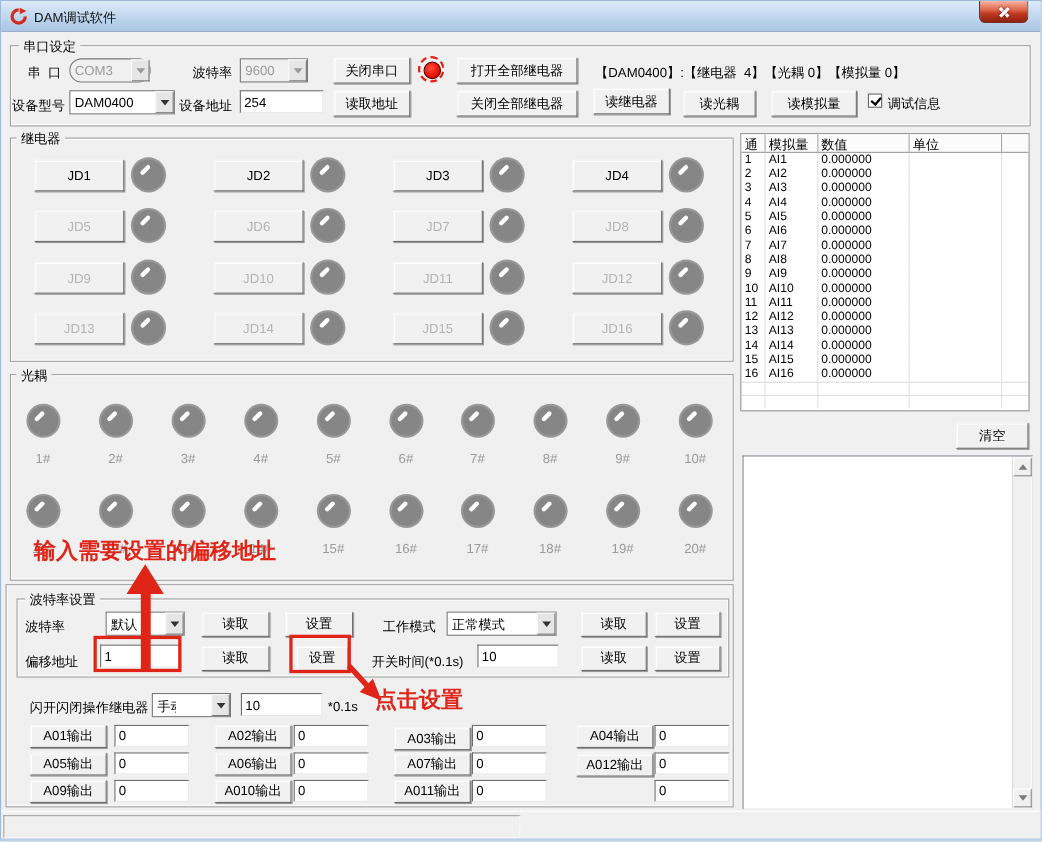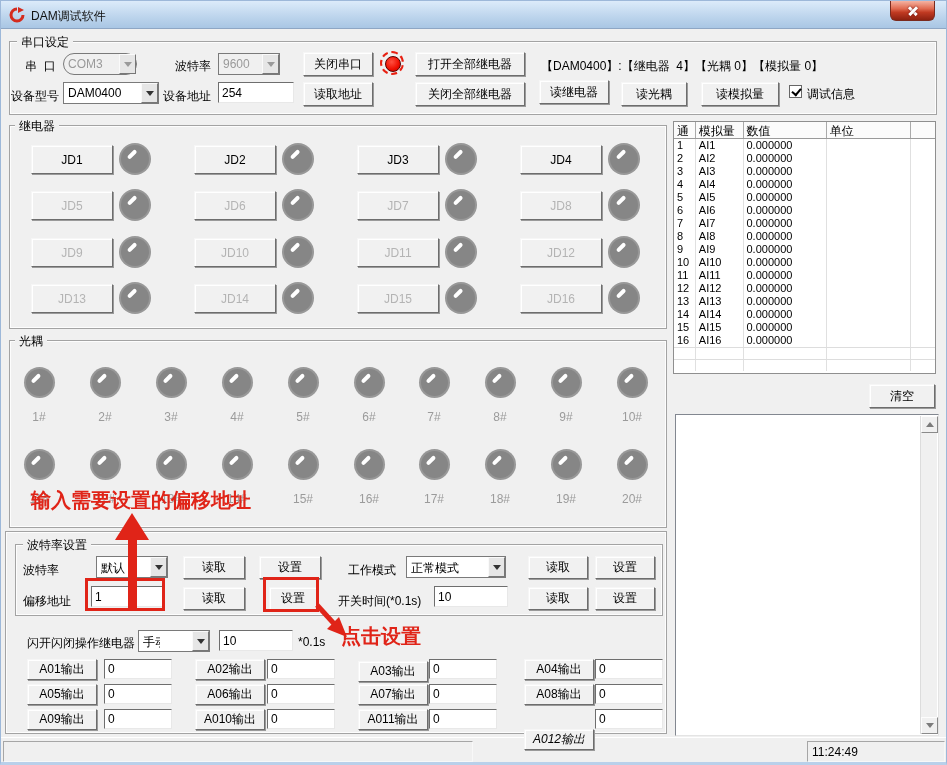--- a/index.html
+++ b/index.html
@@ -306,21 +306,20 @@
   <span class="lbl" style="left:26px;top:634px;">闪开闪闭操作继电器</span>
   <div class="combo" style="left:137px;top:629px;width:72px;height:22px;gap:32px;">
     <span class="txt">手动模式</span>
       <span class="arw"></span>
   </div>
   <input class="inp" style="left: 218px; top: 629px; width: 74px; height: 21px;" value="10">
   <span class="lbl" style="left:297px;top:634px;">*0.1s</span>
 
   <div class="statusbar">
     <div class="scell" style="left:2px;width:470px;"></div>
-    <div class="scell" style="left:806px;width:138px;">11:24:49</div>
   </div>
 
   <span class="anno-text" style="left:30px;top:486px;">输入需要设置的偏移地址</span>
   <div class="tri-up" style="left:114px;top:512px;"></div>
   <div class="tail" style="left:127px;top:538px;width:9px;height:71px;"></div>
   <div class="anno-rect" style="left:84px;top:577px;width:80px;height:33px;"></div>
   <div class="anno-rect" style="left:262px;top:576px;width:56px;height:35px;"></div>
   <svg class="anno-svg" style="left:310px;top:598px;" width="50" height="46" viewBox="0 0 50 46">
     <line x1="6" y1="6" x2="26" y2="28" stroke="#e02418" stroke-width="5"></line>
     <polygon points="36,38 16,30 28,18" fill="#e02418"></polygon>
@@ -414,15 +413,15 @@
     <div class="btn" style="left: 357px; top: 683px; width: 70px; height: 21px;">A07输出</div>
     <input class="inp" value="0" style="left: 428px; top: 683px; width: 68px; height: 20px;">
     <div class="btn" style="left: 523px; top: 683px; width: 70px; height: 21px;">A08输出</div>
     <input class="inp" value="0" style="left: 594px; top: 683px; width: 68px; height: 20px;">
     <div class="btn" style="left: 26px; top: 708px; width: 70px; height: 21px;">A09输出</div>
     <input class="inp" value="0" style="left: 103px; top: 708px; width: 68px; height: 20px;">
     <div class="btn" style="left: 194px; top: 708px; width: 70px; height: 21px;">A010输出</div>
     <input class="inp" value="0" style="left: 266px; top: 708px; width: 68px; height: 20px;">
     <div class="btn" style="left: 357px; top: 708px; width: 70px; height: 21px;">A011输出</div>
     <input class="inp" value="0" style="left: 428px; top: 708px; width: 68px; height: 20px;">
-    <div class="btn" style="left: 523px; top: 728px; width: 70px; height: 21px; font-style: italic;">A012输出</div>
+    <div class="btn" style="left: 523px; top: 684px; width: 70px; height: 21px;">A012输出</div>
     <input class="inp" value="0" style="left: 594px; top: 708px; width: 68px; height: 20px;">
   </div>
 
 </body></html>

